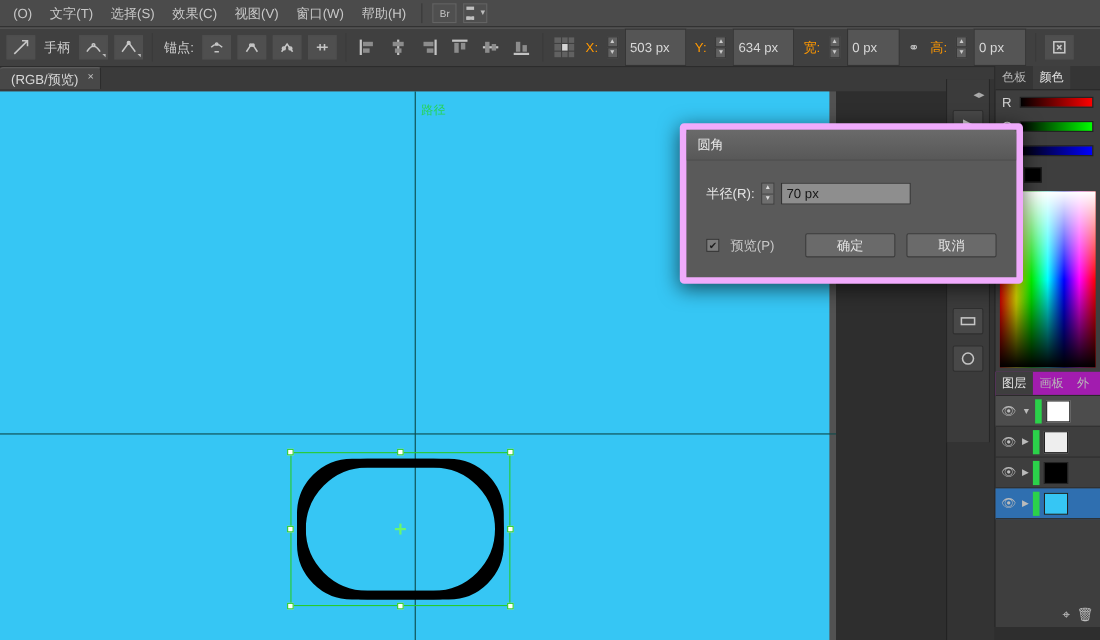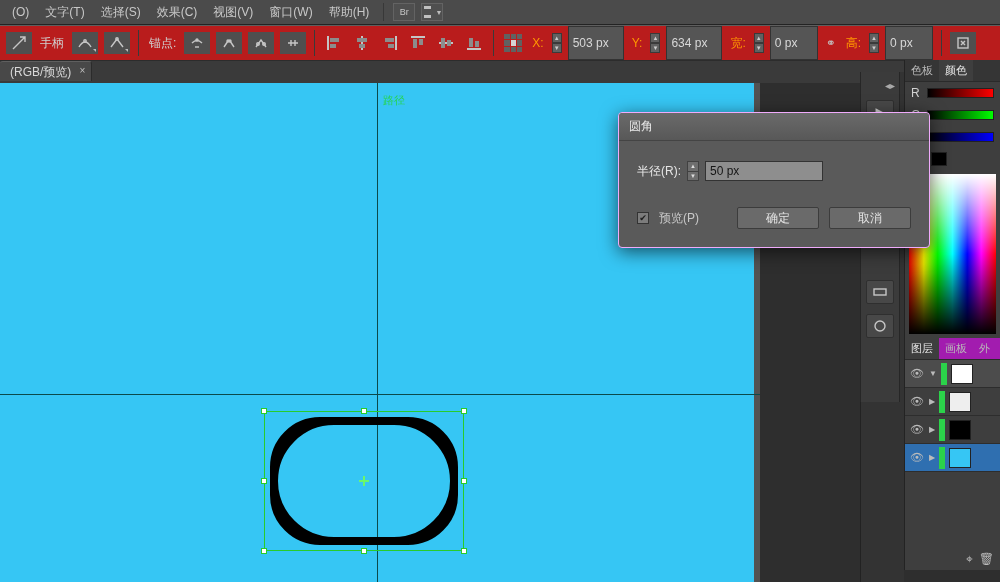--- a/index.html
+++ b/index.html
@@ -10,21 +10,21 @@
 .menu-bar .item { padding:3px 8px; cursor:default; }
 .menu-divider { width:1px; height:18px; background:#383838; margin:0 6px; }
 .menu-icon { width:22px; height:18px; display:flex; align-items:center; justify-content:center; border:1px solid #636363; background:#4f4f4f; margin:0 3px; }
 .menu-icon span { font-size:9px; }
 .arrange-icon { width:20px; height:16px; display:flex; flex-direction:column; justify-content:space-between; padding:2px; }
 .arrange-icon div { height:3px; background:#c0c0c0; }
 .arrange-icon .half { display:flex; gap:2px; }
 .arrange-icon .half div { flex:1; height:3px; background:#c0c0c0; }
 
 
-.ctrl-bar { height:36px; background:#b91c1c; border-top:1px solid #5e5e5e; border-bottom:1px solid #2c2c2c; display:flex; align-items:center; padding:0 6px; gap:6px; }
+.ctrl-bar { height:36px; background:#404040; border-top:1px solid #5e5e5e; border-bottom:1px solid #2c2c2c; display:flex; align-items:center; padding:0 6px; gap:6px; }
 .ctrl-bar .lbl { padding:0 2px; color:#d0d0d0; }
 .tool-ic { width:26px; height:22px; background:#4f4f4f; border:1px solid #4f4f4f; display:flex; align-items:center; justify-content:center; position:relative; }
 .tool-ic .caret { position:absolute; right:1px; bottom:1px; width:0; height:0; border-left:3px solid transparent; border-top:3px solid #bbb; }
 .sep { width:1px; height:26px; background:#3a3a3a; margin:0 2px; }
 .num-field { background:#555; border:1px solid #333; height:20px; width:56px; color:#d8d8d8; padding:16px 4px; display:flex; align-items:center; }
 .dim-lbl { color:#ff9800; margin:0 2px; }
 .dim-lbl.y { color:#ff9800; }
 .spin { width:10px; height:20px; display:flex; flex-direction:column; }
 .spin div { flex:1; display:flex; align-items:center; justify-content:center; font-size:6px; color:#ccc; background:#616161; border:1px solid #3a3a3a; }
 
@@ -89,21 +89,21 @@
 
 .panel-tabs2 { margin-top:4px; height:22px; display:flex; border-bottom:1px solid #2a2a2a; background:#a21caf; }
 .layer-row { height:28px; display:flex; align-items:center; border-bottom:1px solid #2d2d2d; padding:0 4px; gap:4px; }
 .eye { width:16px; height:16px; display:flex; align-items:center; justify-content:center; color:#bbb; font-size:11px; }
 .layer-color { width:6px; height:22px; }
 .layer-thumb { width:22px; height:20px; border:1px solid #222; background:#fff; }
 .layer-row.sel { background:#4c4c4c; }
 .tri { color:#bbb; font-size:8px; }
 
 
-.dialog { position:absolute; left:618px; top:112px; width:312px; background:#5a5a5a; border:1px solid #f0abfc; box-shadow:0 4px 18px rgba(0,0,0,.6); border-radius:4px; }
+.dialog { position:absolute; left:618px; top:112px; width:312px; background:#5a5a5a; border:6px solid #f0abfc; box-shadow:0 4px 18px rgba(0,0,0,.6); border-radius:4px; }
 .dlg-title { height:28px; background:linear-gradient(#6a6a6a,#585858); display:flex; align-items:center; padding:0 10px; color:#eaeaea; border-bottom:1px solid #444; border-radius:4px 4px 0 0; }
 .dlg-body { padding:20px 18px 18px; }
 .dlg-row { display:flex; align-items:center; gap:6px; margin-bottom:26px; }
 .dlg-row .fl { color:#e5e5e5;text-align:center; }
 .dlg-input { width:118px; height:20px; background:#8e8e8e; border:1px solid #333; color:#161616; padding:0 4px; display:flex; align-items:center; }
 .dlg-spin { width:12px; height:20px; display:flex; flex-direction:column; border:1px solid #414141; }
 .dlg-spin div { flex:1; background:#6e6e6e; display:flex; align-items:center; justify-content:center; font-size:6px; color:#ddd; border-bottom:1px solid #414141; }
 .dlg-spin div:last-child{border-bottom:none}
 .dlg-btns { display:flex; align-items:center; gap:10px; }
 .chk { width:12px; height:12px; border:1px solid #333; background:#7c7c7c; display:flex; align-items:center; justify-content:center; color:#1d1d1d; font-size:9px; }
@@ -430,21 +430,21 @@
   <div class="dlg-title">
     <span>圆角</span>
   </div>
   <div class="dlg-body">
     <div class="dlg-row">
       <span class="fl">半径(R):</span>
       <div class="dlg-spin">
           <div>▲</div>
           <div>▼</div>
         </div>
-      <div class="dlg-input">50 px</div>
+      <div class="dlg-input">70 px</div>
     </div>
     <div class="dlg-btns">
       <div class="chk">✔</div>
       <span class="fl">预览(P)</span>
       <div style="flex:1"></div>
       <div class="dlg-btn">确定</div>
       <div class="dlg-btn">取消</div>
     </div>
   </div>
 </div>

